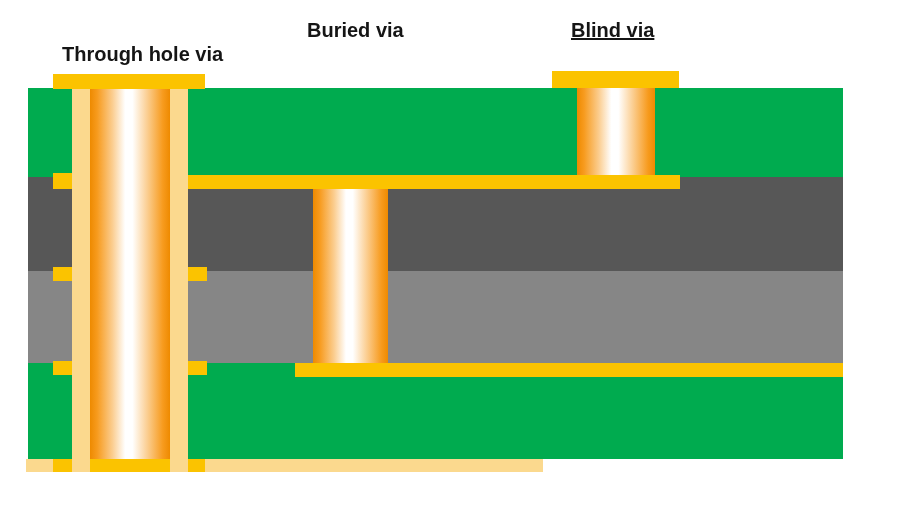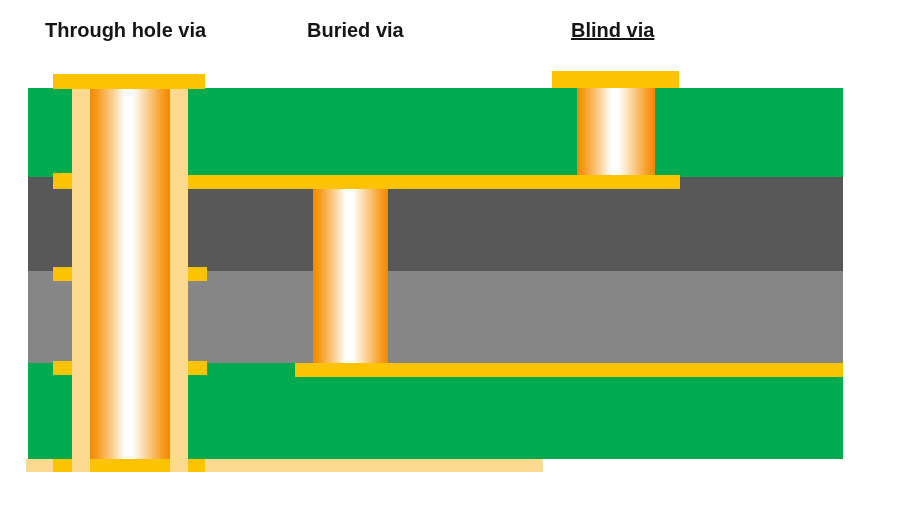--- a/index.html
+++ b/index.html
@@ -75,21 +75,21 @@
     top:33px;
   }
   .watermark .dot.d1{left:53px;}
   .watermark .dot.d2{left:81px;}
 </style>
 </head>
 <body>
 
 <div class="stage">
 
-  <span class="via-label" style="left:45px;">Through hole via</span>
+  <span class="via-label" style="left:62px;margin-top:24px;">Through hole via</span>
   <span class="via-label" style="left:307px;">Buried via</span>
   <span class="via-label" style="left:571px;text-decoration:underline;">Blind via</span>
 
   <div class="layer green" style="top:88px;height:89px;"></div>
   <div class="layer dark" style="top:177px;height:94px;"></div>
   <div class="layer light" style="top:271px;height:92px;"></div>
   <div class="layer green" style="top:363px;height:96px;"></div>
 
   <div class="copper-pale" style="left:26px;top:459px;width:517px;height:13px;"></div>
 

